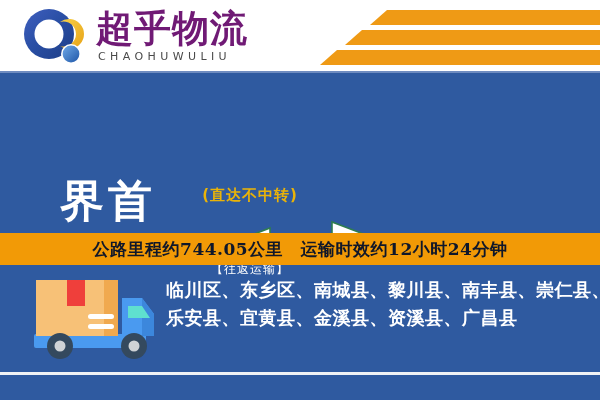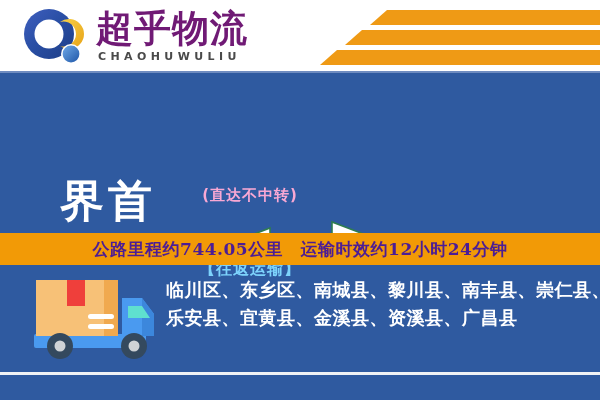--- a/index.html
+++ b/index.html
@@ -28,21 +28,21 @@
   .brand-cn{
     position:absolute;left:96px;top:8px;
     font-family:"DejaVu Sans","Liberation Sans",sans-serif;
     font-size:37px;font-weight:bold;color:#701a75;
     letter-spacing:1px;line-height:42px;
     white-space:nowrap;
   }
   .brand-en{
     position:absolute;left:98px;top:50px;
     font-family:"DejaVu Sans","Liberation Sans",sans-serif;
-    font-size:11px;font-weight:bold;color:#4a4a4a;
+    font-size:11px;font-weight:normal;color:#4a4a4a;
     letter-spacing:4.4px;
     white-space:nowrap;
   }
   .stripes{
     position:absolute;right:0;top:6px;width:305px;height:62px;
   }
   .stripe{
     position:absolute;height:15px;background:#ef9a15;
     right:0;
   }
@@ -69,45 +69,45 @@
     letter-spacing:4px;white-space:nowrap;
     transform:translateY(-50%);
   }
   .city.origin{left:60px;}
   .city.dest{left:390px;}
 
   .note-top{
     position:absolute;left:250px;top:122px;
     transform:translate(-50%,-50%);
     font-family:"DejaVu Sans","Liberation Sans",sans-serif;
-    font-size:15px;font-weight:bold;color:#f9a8d4;
+    font-size:15px;font-weight:bold;color:#eab308;
     white-space:nowrap;letter-spacing:1px;
   }
   .note-bottom{
     position:absolute;left:250px;top:196px;
     transform:translate(-50%,-50%);
     font-family:"DejaVu Sans","Liberation Sans",sans-serif;
-    font-size:16px;font-weight:bold;color:#7dd3fc;
+    font-size:12px;font-weight:normal;color:#ffffff;
     white-space:nowrap;letter-spacing:1px;
   }
 
   .arrow-wrap{
     position:absolute;left:228px;top:145px;width:146px;height:34px;
   }
   .arrow-wrap svg{display:block;width:146px;height:34px;}
 
   
   .infobar{
     position:absolute;left:0;top:233px;width:600px;height:32px;
     background:#f29a06;
     display:flex;align-items:center;justify-content:center;
   }
   .infobar-text{
     font-family:"DejaVu Serif","Liberation Serif",serif;
-    font-size:17px;font-weight:bold;color:#4c1d95;
+    font-size:17px;font-weight:bold;color:#0f172a;
     white-space:nowrap;letter-spacing:0.5px;
   }
 
   
   .districts{
     position:absolute;left:166px;top:276px;width:420px;
   }
   .district-line{
     font-family:"DejaVu Serif","Liberation Serif",serif;
     font-size:18px;font-weight:bold;color:#ffffff;

